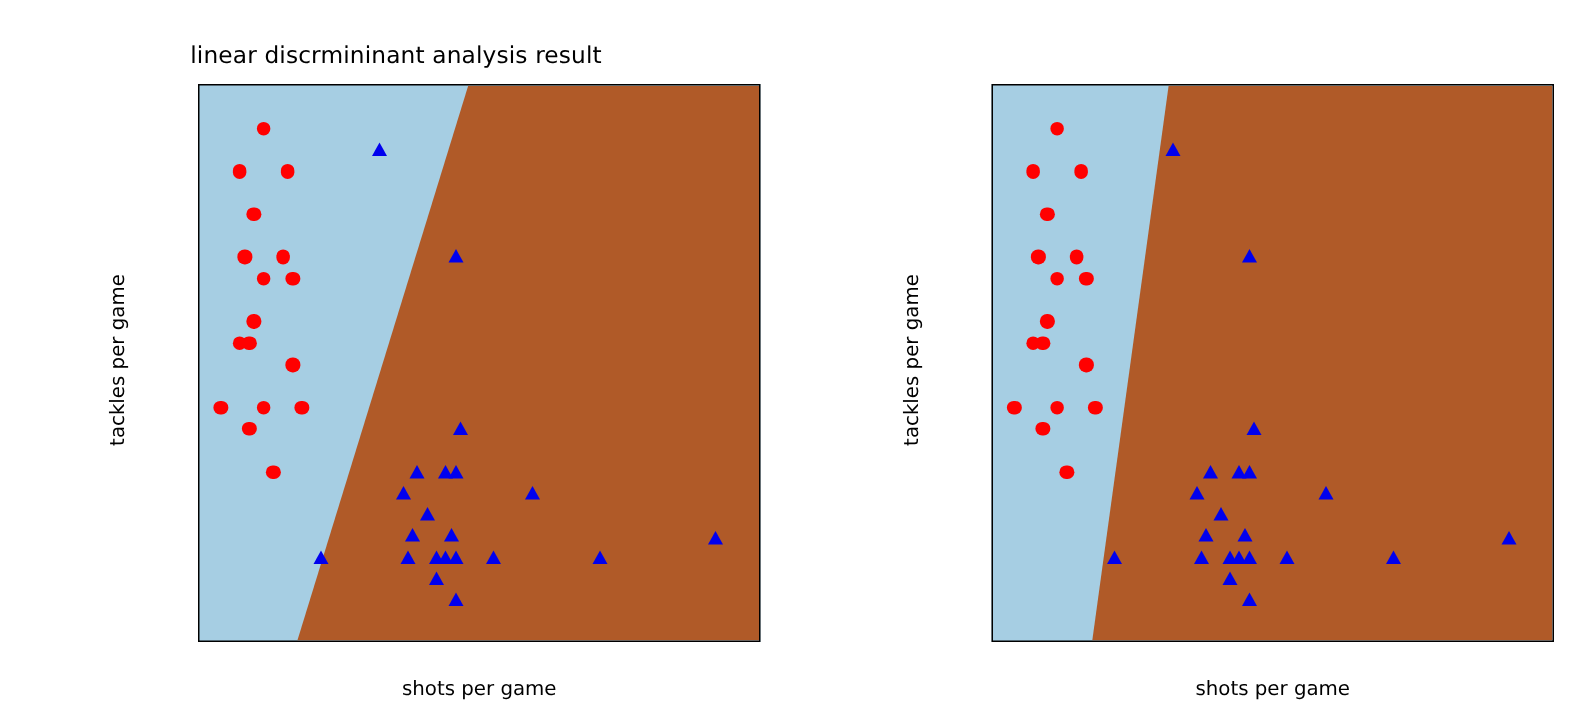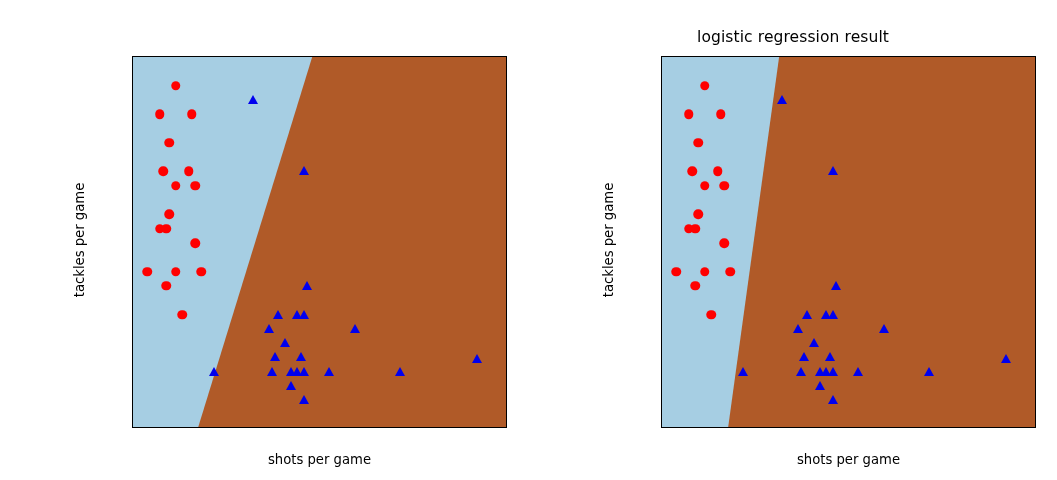--- a/index.html
+++ b/index.html
@@ -63,20 +63,21 @@
     border-bottom:9.4px solid #0000ee;
   }
   .pt-tri-wrap{transform:translate(-50%,-55%);}
 </style>
 </head>
 <body>
 
 <div id="root">
 
   <div class="panel left">
+    <div class="title">linear discrmininant analysis result</div>
     <div class="axis-label-y" style="left:22px;">tackles per game</div>
     <div class="plotbox">
       <div class="region-brown" id="region-lda" style="clip-path: polygon(179.181px 0px, 375px 0px, 375px 372px, 64.6331px 372px);"></div>
       <div id="ticks-lda">
           <div class="xtickmark" style="left: 10.8788px;"></div>
           <div class="xtickmark" style="left: 74.872px;"></div>
           <div class="xtickmark" style="left: 138.865px;"></div>
           <div class="xtickmark" style="left: 202.858px;"></div>
           <div class="xtickmark" style="left: 266.852px;"></div>
           <div class="xtickmark" style="left: 330.845px;"></div>
@@ -200,21 +201,20 @@
           </div>
           <div class="pt pt-tri-wrap" style="left: 170.862px; top: 343.385px;">
             <div class="pt-tri"></div>
           </div>
         </div>
     </div>
     <div class="axis-label-x">shots per game</div>
   </div>
 
   <div class="panel right">
-    <div class="title">logistic regression result</div>
     <div class="axis-label-y" style="left:22px;">tackles per game</div>
     <div class="plotbox">
       <div class="region-brown" id="region-logistic" style="clip-path: polygon(117.108px 0px, 375px 0px, 375px 372px, 65.913px 372px);"></div>
       <div id="ticks-logistic">
           <div class="xtickmark" style="left: 10.8788px;"></div>
           <div class="xtickmark" style="left: 74.872px;"></div>
           <div class="xtickmark" style="left: 138.865px;"></div>
           <div class="xtickmark" style="left: 202.858px;"></div>
           <div class="xtickmark" style="left: 266.852px;"></div>
           <div class="xtickmark" style="left: 330.845px;"></div>

